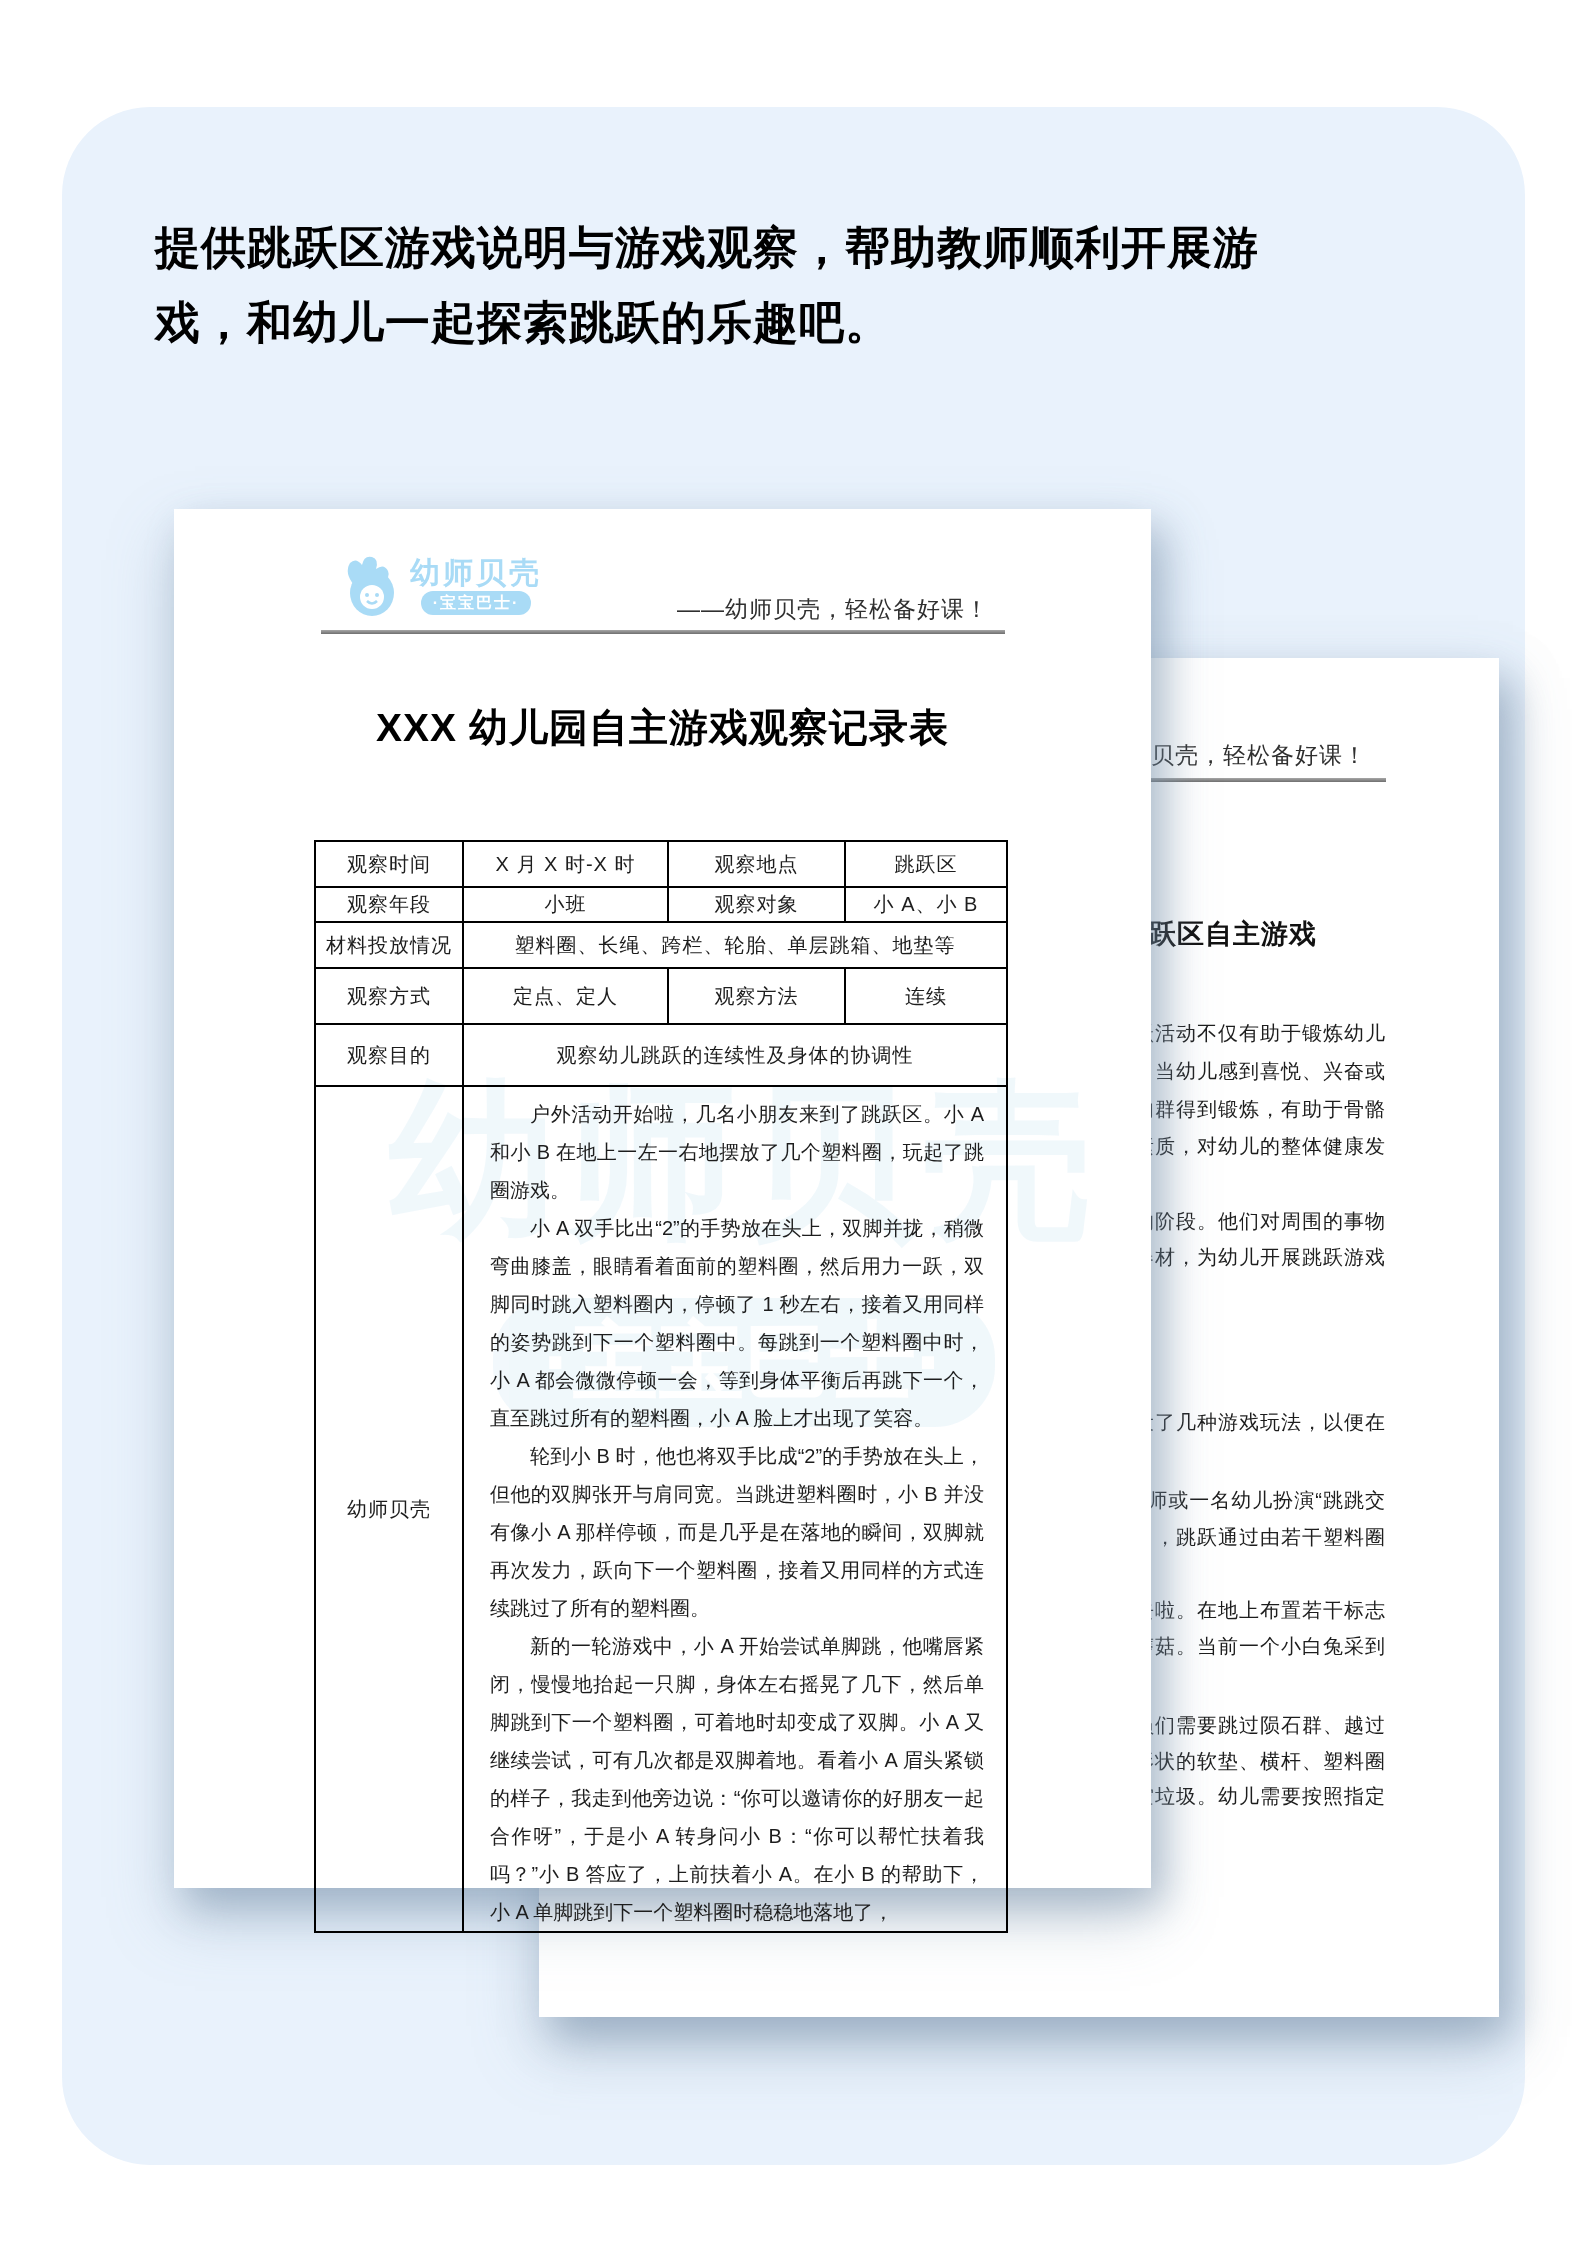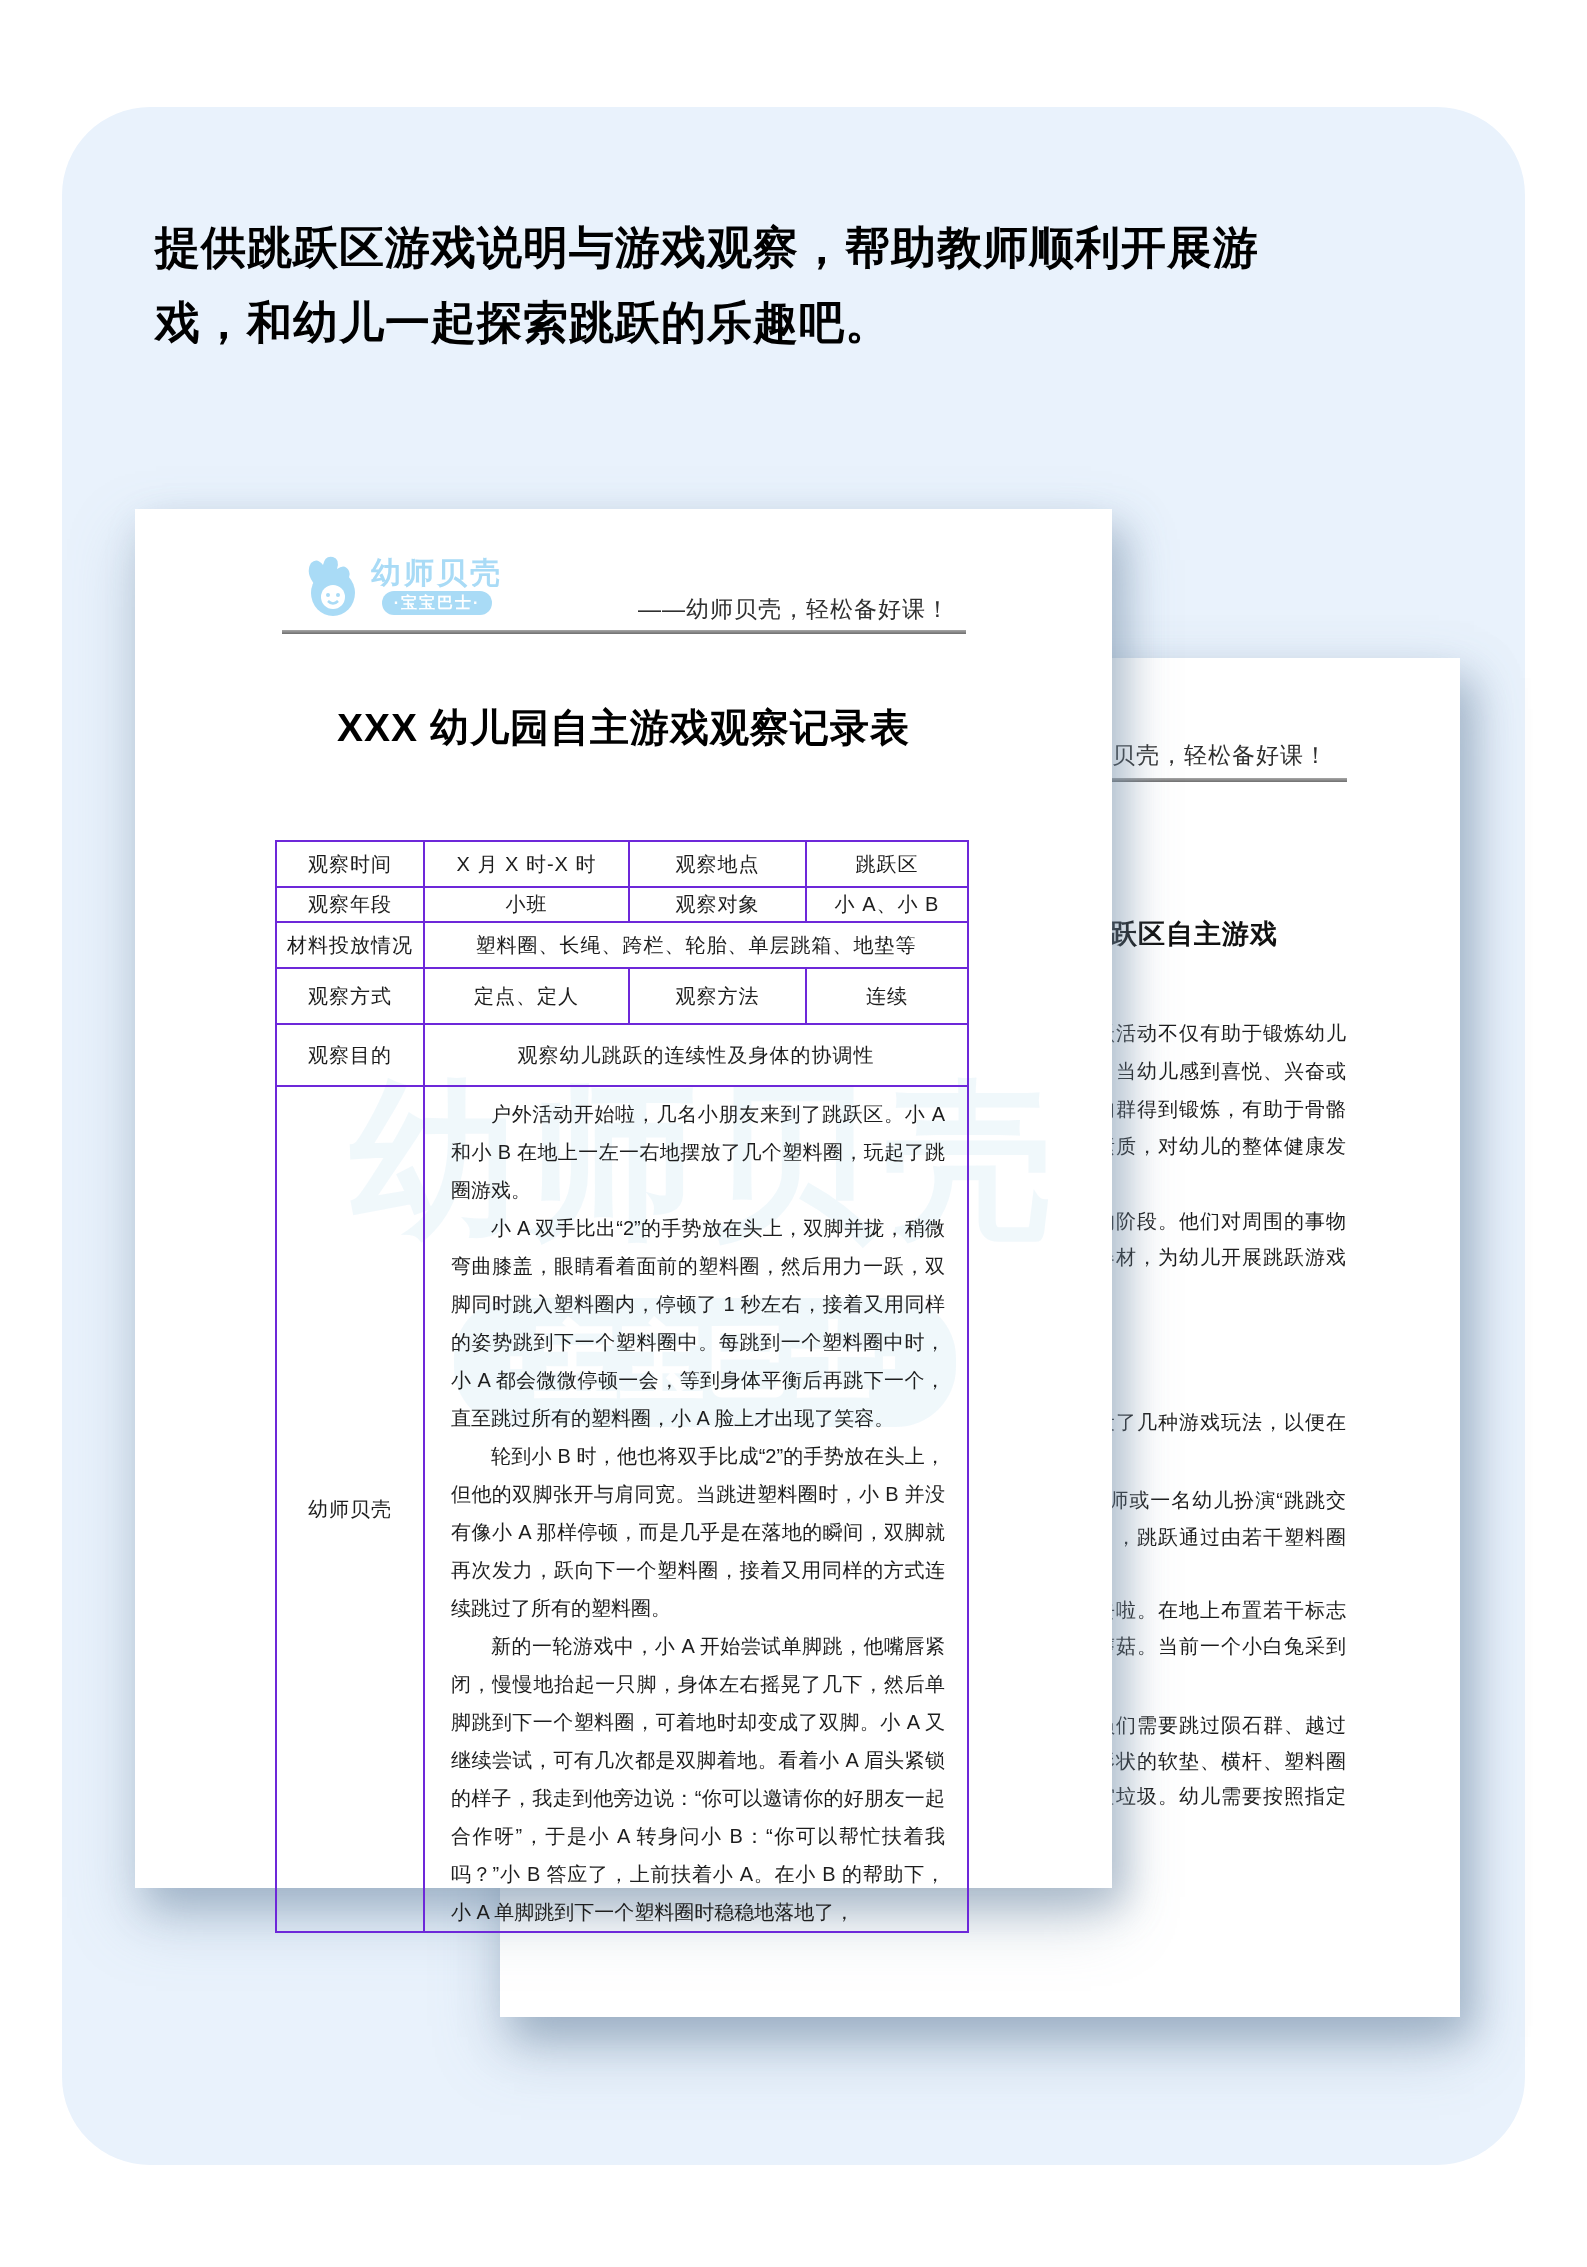--- a/index.html
+++ b/index.html
@@ -11,21 +11,21 @@
   .card{
     position:absolute;left:62px;top:107px;width:1463px;height:2058px;
     border-radius:88px;background:var(--card-bg,#E9F2FC);
   }
   .headline{
     position:absolute;left:155px;top:210px;width:1300px;
     font-size:45px;line-height:75px;font-weight:600;color:#000000;
     letter-spacing:1px;
   }
   
-  .page{position:absolute;background:#ffffff;}
+  .page{position:absolute;background:#ffffff;margin-left:39px;}
   .front-page{
     left:135px;top:509px;width:977px;height:1379px;z-index:3;
     box-shadow:14px 18px 36px rgba(118,142,168,.45),0 30px 60px rgba(118,142,168,.35);
   }
   .back-page{
     left:500px;top:658px;width:960px;height:1359px;z-index:2;
     box-shadow:14px 20px 38px rgba(118,142,168,.5),0 30px 60px rgba(118,142,168,.35);
   }
   
   .brand{position:absolute;left:168px;top:44px;height:66px;display:flex;align-items:center;gap:10px;}
@@ -48,21 +48,21 @@
   }
   .watermark .wm-main{font-size:170px;font-weight:bold;letter-spacing:8px;}
   .watermark .wm-sub{display:inline-block;margin-top:20px;font-size:86px;font-weight:bold;
     border-radius:60px;background:#1e8fc8;color:#fff;padding:6px 50px;}
   
   table.obs{
     position:absolute;left:140px;top:331px;width:692px;z-index:1;
     border-collapse:collapse;table-layout:fixed;background:transparent;
   }
   table.obs td{
-    border:2px solid #6d28d9;text-align:center;vertical-align:middle;
+    border:2px solid #000000;text-align:center;vertical-align:middle;
     font-size:20px;color:#1d1d1d;padding:2px 6px;letter-spacing:1px;
   }
   table.obs td.desc-cell{
     text-align:justify;vertical-align:top;padding:8px 22px 0 26px;line-height:38px;letter-spacing:0;
   }
   table.obs td.desc-cell p{margin:0;text-indent:2em;font-size:20px;color:#1d1d1d;}
   
   .bp-tagline{position:absolute;right:132px;top:82px;font-size:23px;color:#2f2f2f;letter-spacing:1px;white-space:nowrap;}
   .bp-rule{position:absolute;right:113px;top:120px;width:560px;height:4px;
     background:linear-gradient(#a7a7a7,#6f6f6f);}

